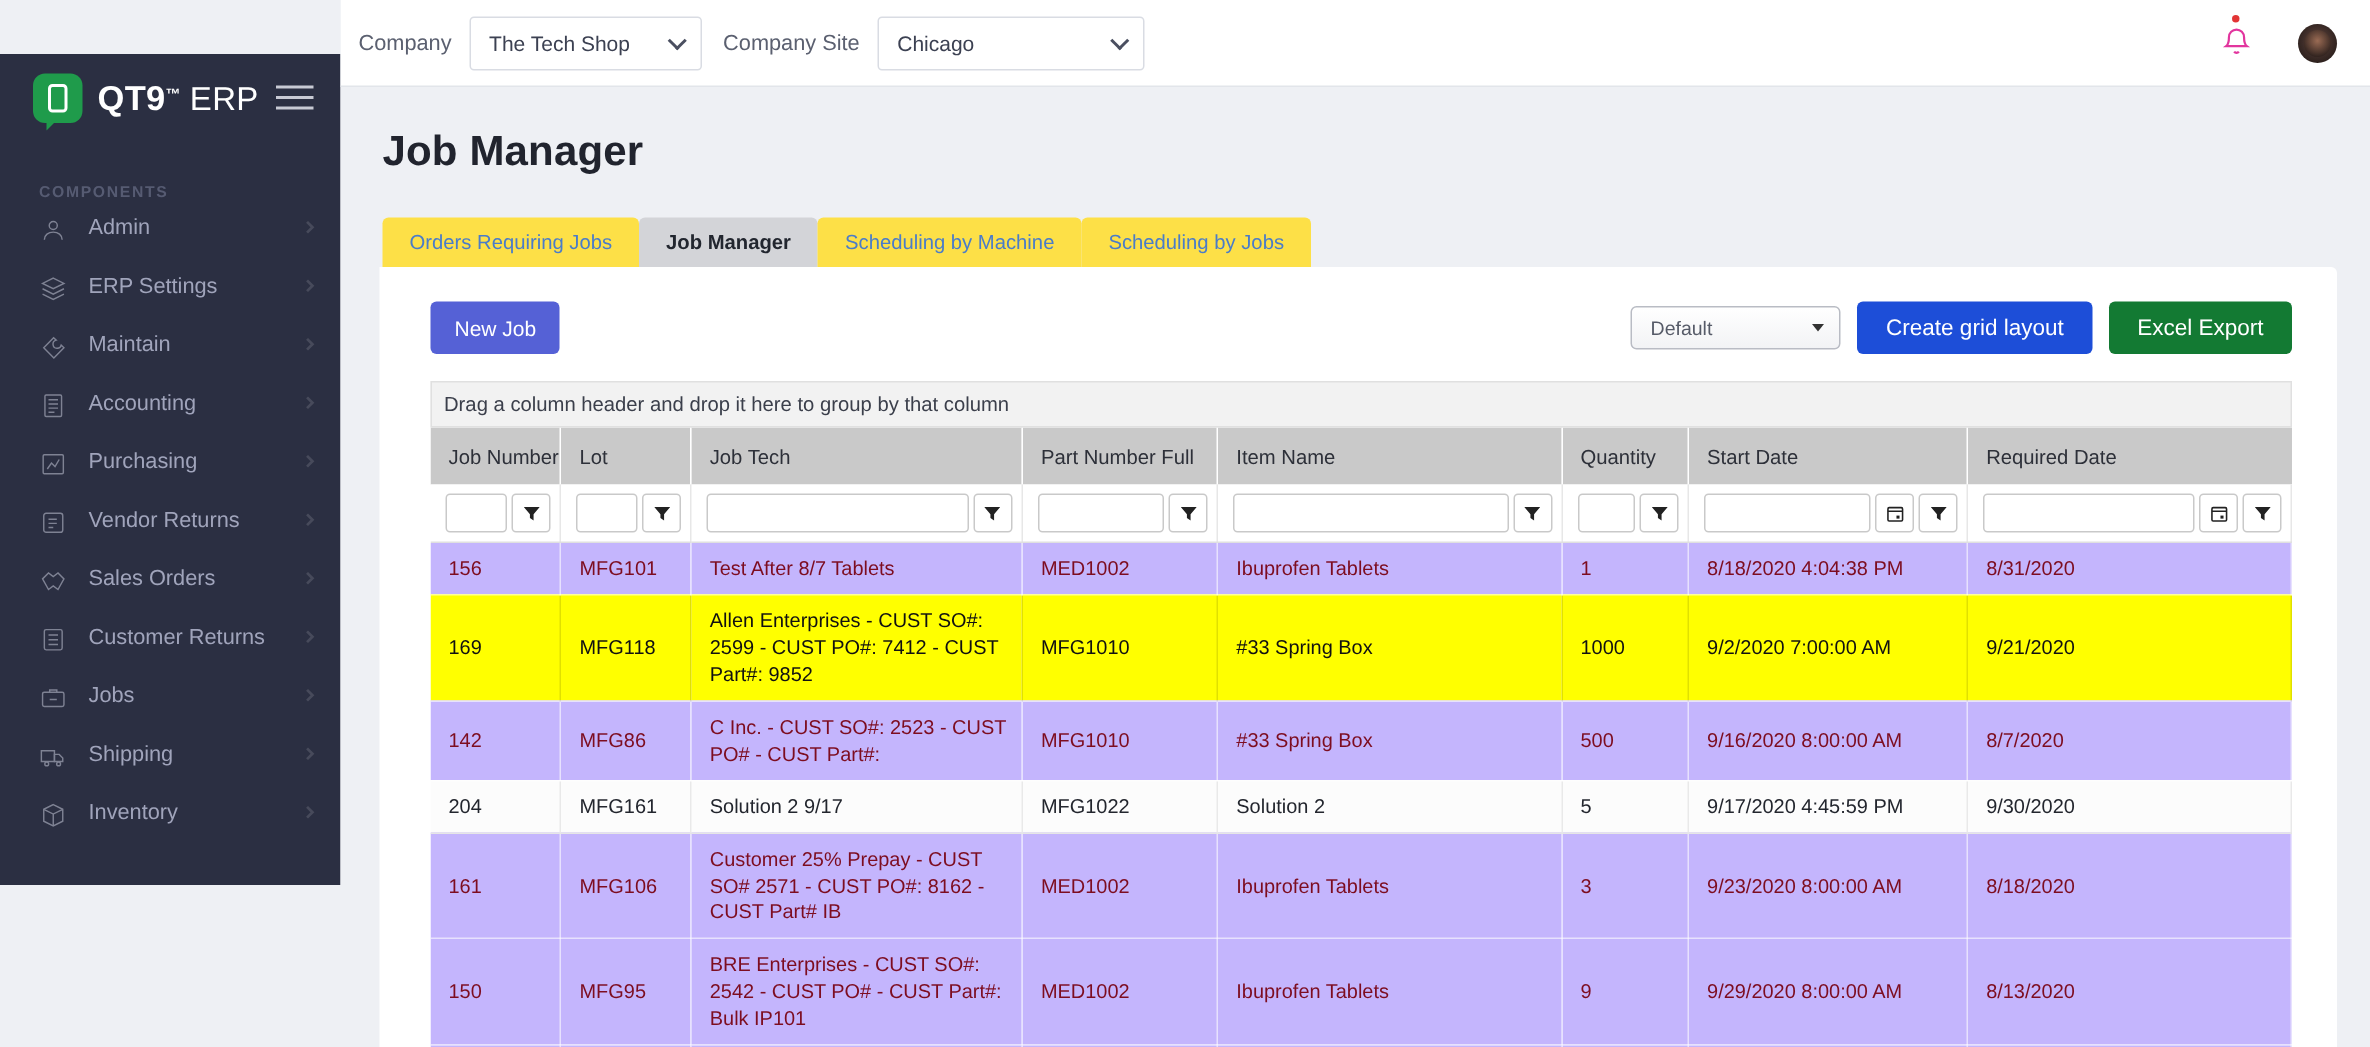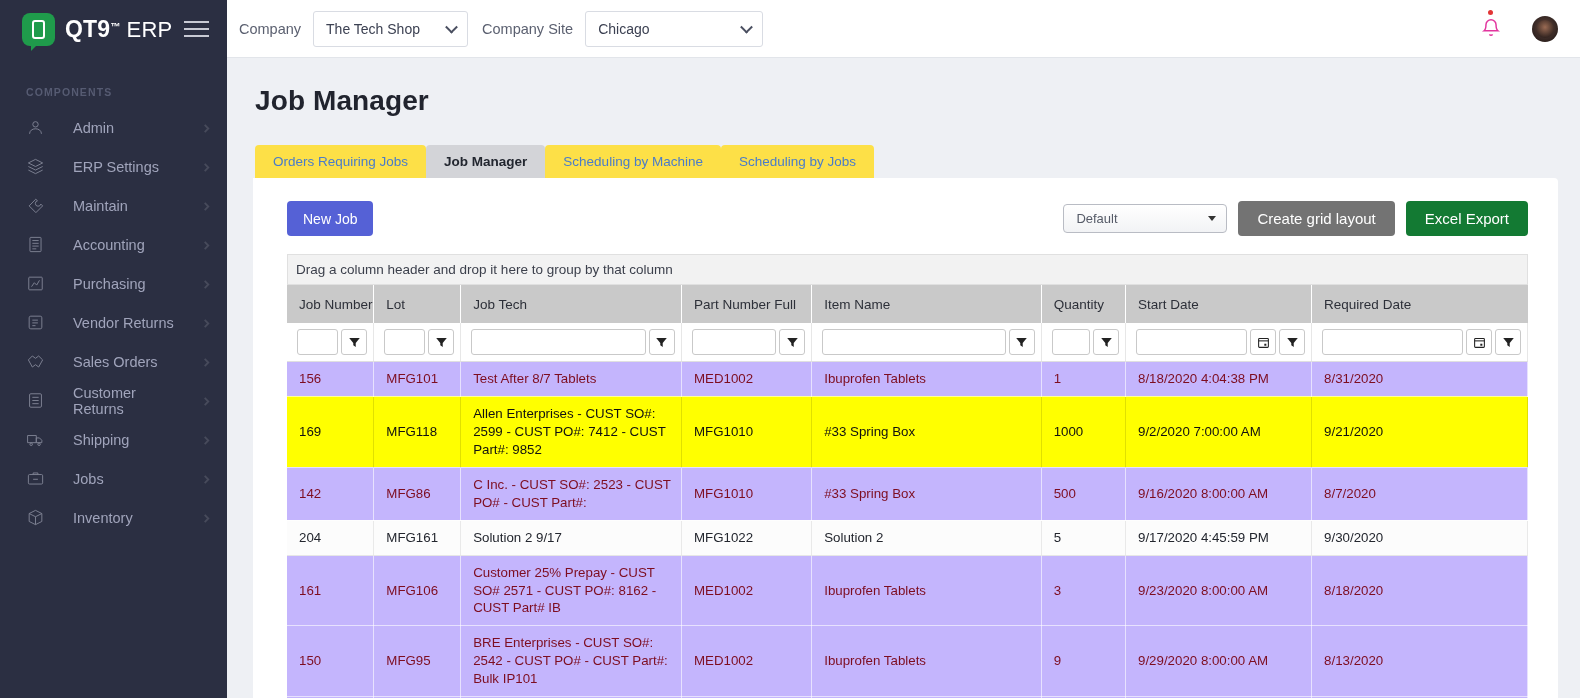--- a/index.html
+++ b/index.html
@@ -8,23 +8,23 @@
     width:1580px; height:698px;
     font-family:"Liberation Sans", sans-serif;
     background:#eef0f4;
     overflow:hidden;
     color:#3a3f51;
   }
   .app { display:flex; width:1580px; height:698px; }
 
   
   .sidebar {
-    width:227px; min-width:227px; height:698px;
+    width:227px; min-width:227px; height:554px;
     background:#2b2f42;
-    display:flex; flex-direction:column;
+    display:flex; flex-direction:column;margin-top:36px;
   }
   .brand {
     height:58px; display:flex; align-items:center;
     padding:0 18px 0 22px; gap:10px;
   }
   .logo-mark {
     width:33px; height:33px; border-radius:8px;
     background:#1f9b4b; position:relative;
     display:flex; align-items:center; justify-content:center;
   }
@@ -44,21 +44,21 @@
   .logo-text .tm { font-size:10px; font-weight:bold; position:relative; top:-7px; }
   .logo-text .erp { font-weight:300; margin-left:6px; font-size:22px; }
   .hamburger { margin-left:auto; display:flex; flex-direction:column; gap:5px; cursor:pointer; }
   .hamburger span { display:block; width:25px; height:2px; background:#c8cad4; }
 
   .nav-section-title {
     color:#565b72; font-size:10.5px; letter-spacing:1.1px;
     padding:28px 0 10px 26px; text-transform:uppercase; font-weight:600;
   }
   .nav-item {
-    display:flex; align-items:center; gap:28px;
+    display:flex; align-items:flex-start; gap:14px;
     height:39px; padding:0 16px 0 26px;
     color:#a0a4bb; font-size:14.5px; cursor:pointer; position:relative;
   }
   .nav-ico { width:19px; height:19px; opacity:.55; flex:0 0 19px; display:flex; align-items:center; justify-content:center; }
   .nav-ico svg { width:19px; height:19px; stroke:#c3c6d6; fill:none; stroke-width:1.2; }
   .nav-caret { margin-left:auto; opacity:.13; }
   .nav-caret svg { width:9px; height:9px; stroke:#ffffff; stroke-width:2; fill:none; }
 
   
   .main { flex:1; height:698px; display:flex; flex-direction:column; background:#eef0f4; overflow:hidden; }
@@ -113,30 +113,30 @@
   .btn {
     border:none; border-radius:4px; cursor:pointer;
     font-family:"Liberation Sans", sans-serif;
   }
   .btn-new {
     background:#5561d6; color:#fff; font-size:14px;
     padding:0 16px; height:35px;
   }
   .toolbar-right { margin-left:auto; display:flex; align-items:center; gap:11px; }
   .layout-select {
-    width:164px; height:29px; border:1px solid #b9bcc4; border-radius:4px;
+    width:140px; height:29px; border:1px solid #b9bcc4; border-radius:4px;
     background:linear-gradient(#ffffff,#f2f3f5); display:flex; align-items:center;
     padding:1px 12px; font-size:13px; color:#565b68; position:relative; cursor:pointer;
   }
   .layout-select .caret {
     position:absolute; right:10px; width:0;height:0;
     border-left:4.5px solid transparent;border-right:4.5px solid transparent;
     border-top:5.5px solid #333;
   }
-  .btn-grid { background:#737373; color:#fff; font-size:15px; padding:0 19px; height:35px;text-align:center; }
+  .btn-grid { background:#1d4ed8; color:#fff; font-size:15px; padding:0 19px; height:35px;text-align:center; }
   .btn-excel { background:#137a33; color:#fff; font-size:15px; padding:0 19px; height:35px; }
 
   .group-bar {
     margin-top:18px; background:#f2f2f2; border:1px solid #e0e0e0;
     height:31px; display:flex; align-items:center; padding-left:8px;
     font-size:13.5px; color:#3b3f4b;
   }
 
   
   .grid { width:100%; border-collapse:collapse; table-layout:fixed; }
@@ -289,39 +289,39 @@
           </svg>
         </span>
       <span>Customer Returns</span>
       <span class="nav-caret"><svg viewBox="0 0 10 10">
             <path d="M3 1l4 4-4 4"></path>
           </svg></span>
     </div>
     <div class="nav-item">
       <span class="nav-ico">
           <svg viewBox="0 0 24 24">
+            <rect x="3" y="7" width="18" height="12" rx="1.5"></rect>
+            <path d="M9 7V5h6v2M9 13h6"></path>
+          </svg>
+        </span>
+      <span>Jobs</span>
+      <span class="nav-caret"><svg viewBox="0 0 10 10">
+            <path d="M3 1l4 4-4 4"></path>
+          </svg></span>
+    </div>
+    <div class="nav-item">
+      <span class="nav-ico">
+          <svg viewBox="0 0 24 24">
             <path d="M2 7h11v9H2z"></path>
             <path d="M13 10h4l3 3v3h-7z"></path>
             <circle cx="6.5" cy="18" r="1.6"></circle>
             <circle cx="16.5" cy="18" r="1.6"></circle>
           </svg>
         </span>
       <span>Shipping</span>
-      <span class="nav-caret"><svg viewBox="0 0 10 10">
-            <path d="M3 1l4 4-4 4"></path>
-          </svg></span>
-    </div>
-    <div class="nav-item">
-      <span class="nav-ico">
-          <svg viewBox="0 0 24 24">
-            <rect x="3" y="7" width="18" height="12" rx="1.5"></rect>
-            <path d="M9 7V5h6v2M9 13h6"></path>
-          </svg>
-        </span>
-      <span>Jobs</span>
       <span class="nav-caret"><svg viewBox="0 0 10 10">
             <path d="M3 1l4 4-4 4"></path>
           </svg></span>
     </div>
     <div class="nav-item">
       <span class="nav-ico">
           <svg viewBox="0 0 24 24">
             <path d="M12 3l8 4v10l-8 4-8-4V7z"></path>
             <path d="M4 7l8 4 8-4M12 11v10"></path>
           </svg>

